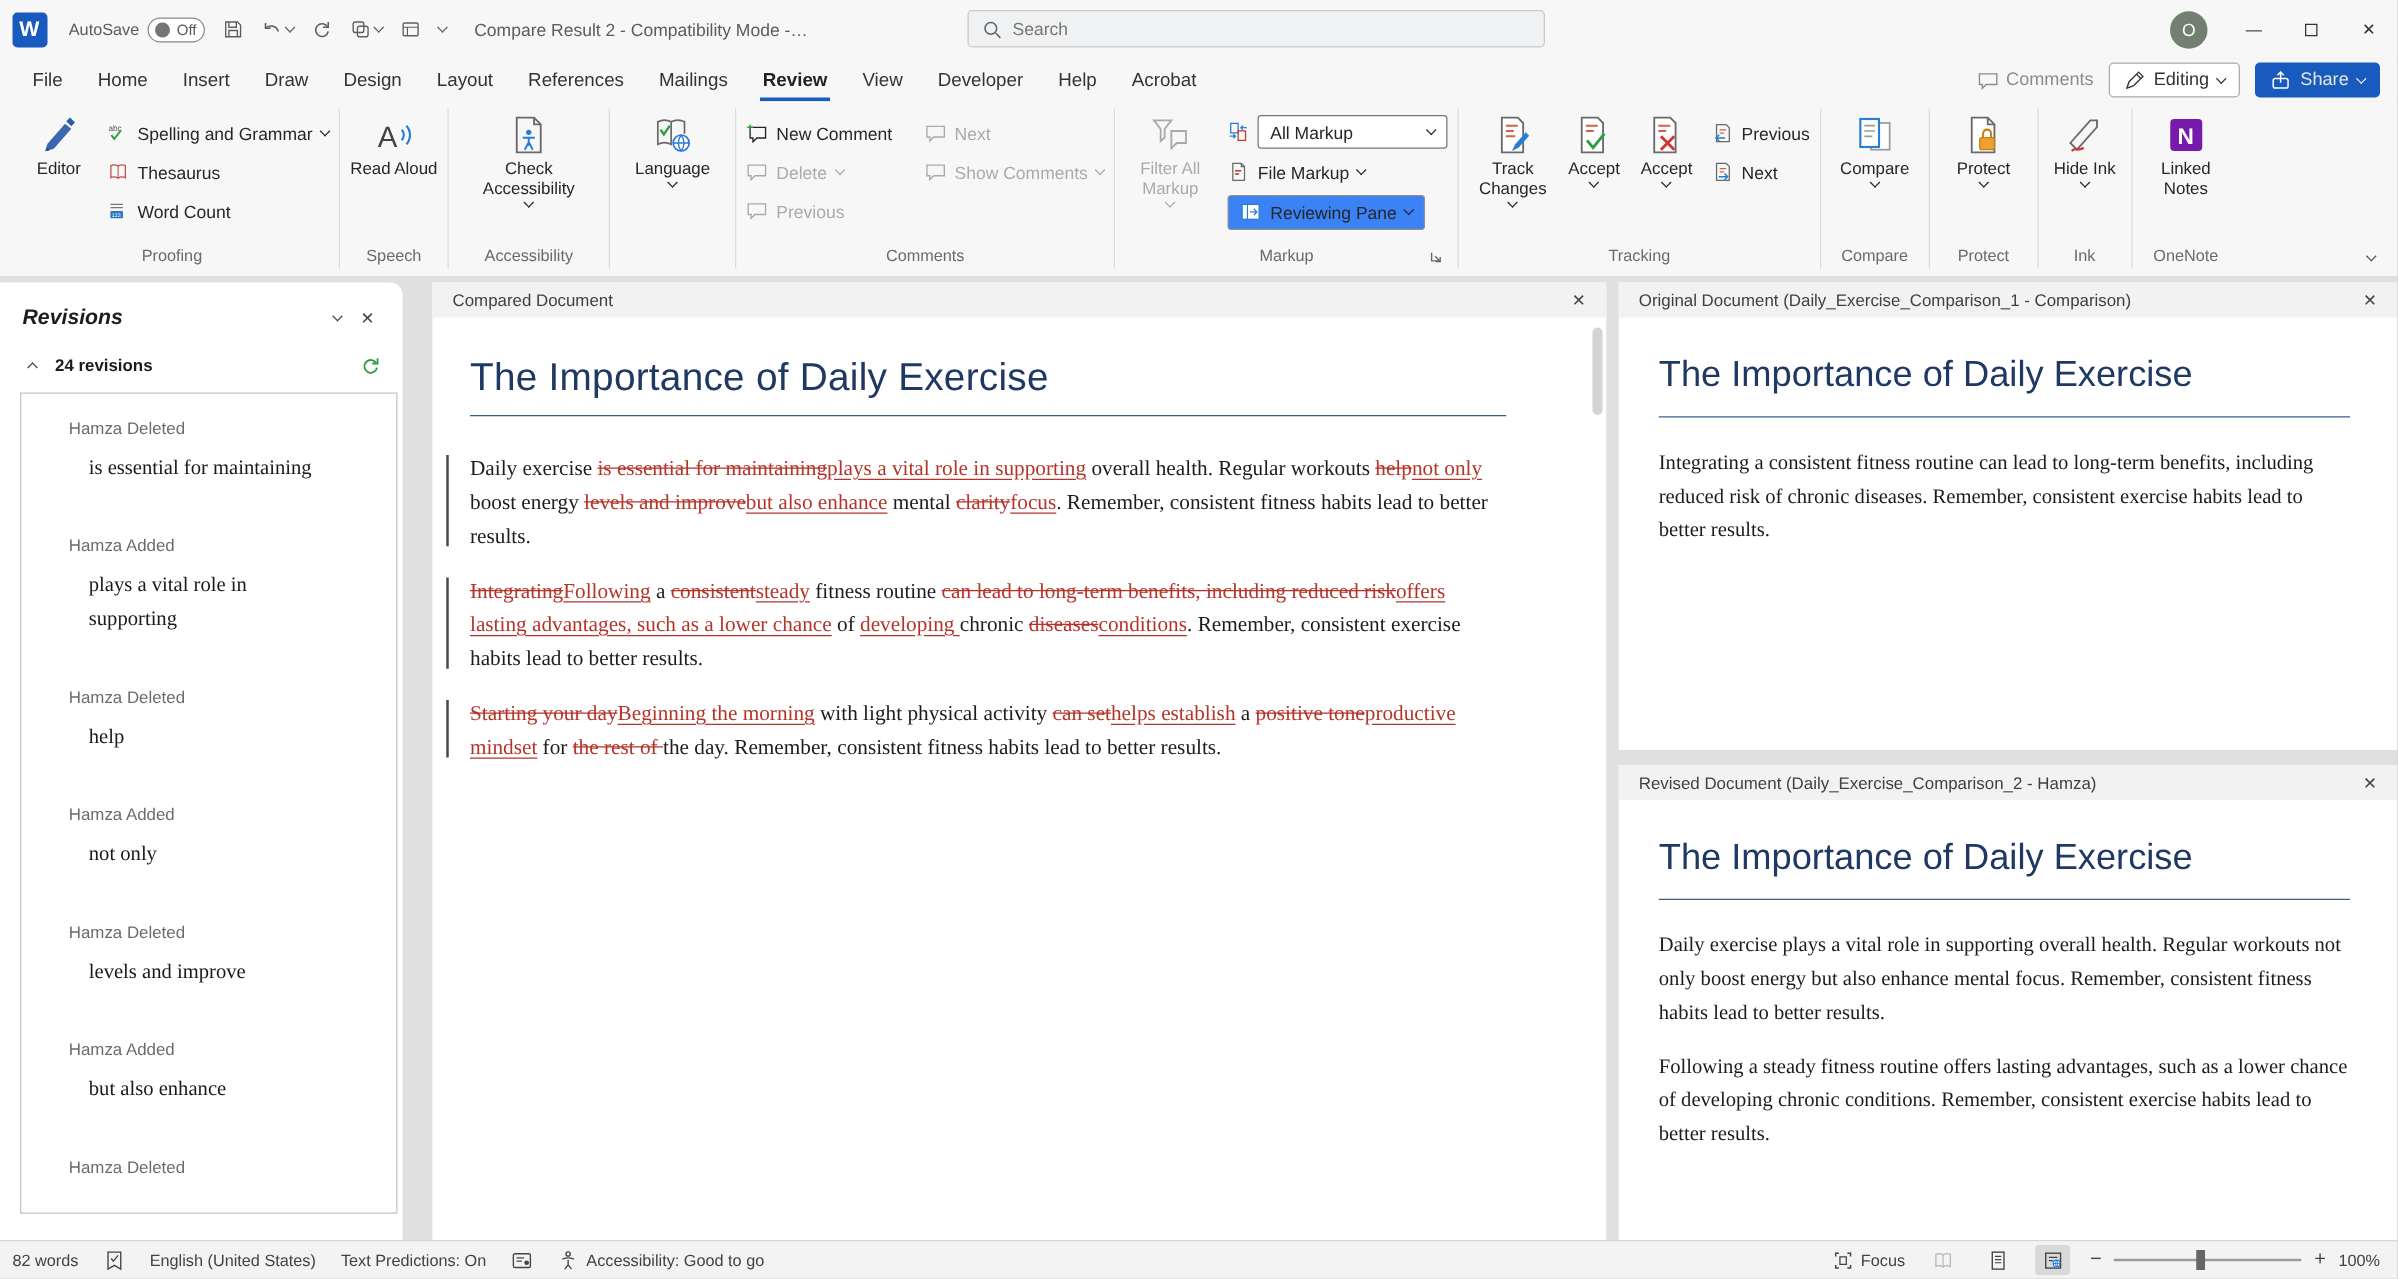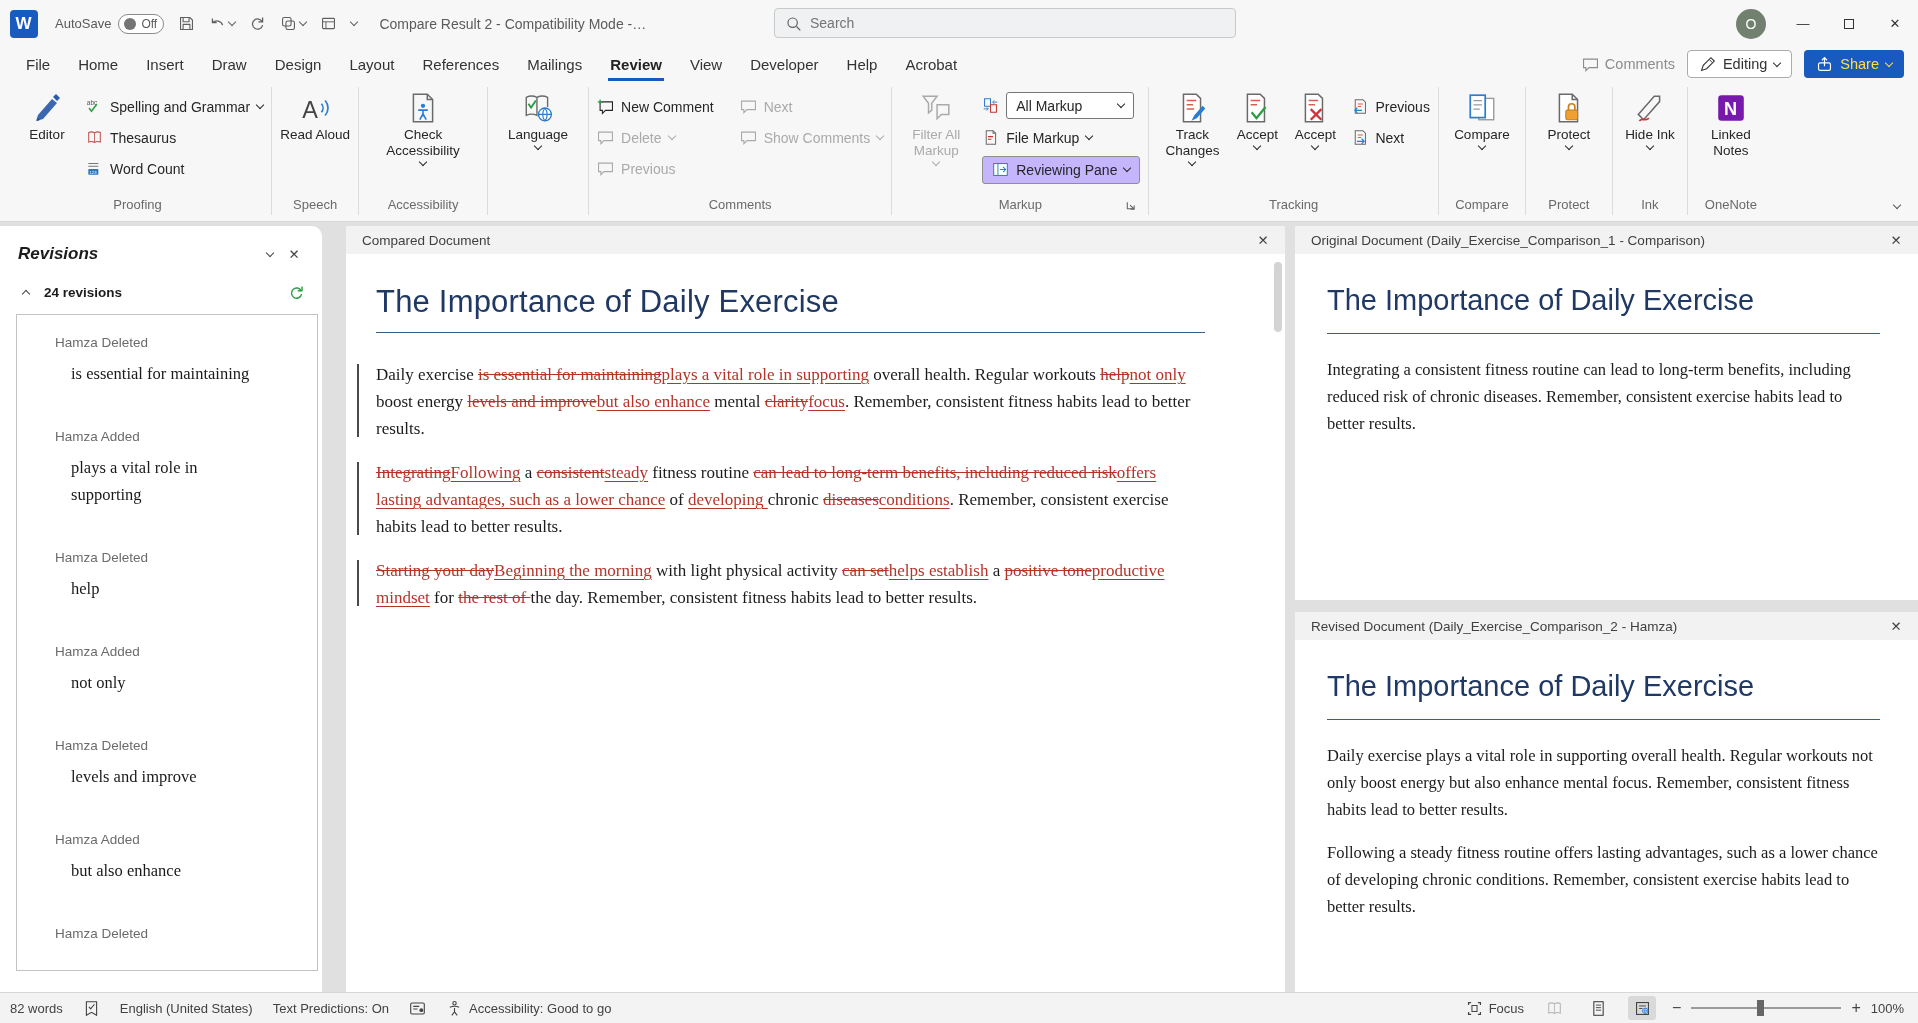--- a/index.html
+++ b/index.html
@@ -42,39 +42,39 @@
   .tabs { display:flex; align-items:flex-end; height:100%; margin-left:12px; }
   .tab { padding:0 14px; height:100%; display:flex; align-items:center; font-size:15px; color:#333;
          background:none; border:none; position:relative; }
   .tab.active { font-weight:bold; color:#222; }
   .tab.active::after { content:''; position:absolute; left:12px; right:12px; bottom:0; height:3px; background:#185abd; }
   .menu-right { margin-left:auto; display:flex; align-items:center; gap:12px; padding-right:14px; }
   .comments-btn { display:flex; align-items:center; gap:6px; color:#8c8c8c; font-size:14.5px; background:none; border:none; }
   .editing-btn { display:flex; align-items:center; gap:7px; height:28px; padding:0 11px; border:1px solid #ababab;
                  border-radius:4px; background:#fff; font-size:14.5px; color:#333; }
   .share-btn { display:flex; align-items:center; gap:7px; height:28px; padding:0 12px; border:none;
-               border-radius:4px; background:#185abd; color:#fde047; font-size:14.5px; }
+               border-radius:4px; background:#185abd; color:#e5e5e5; font-size:14.5px; }
 
   
   .ribbon { height:141px; background:#f7f7f7; border-bottom:1px solid #d5d5d5; display:flex; position:relative; padding-left:4px; }
   .rgroup { display:flex; flex-direction:column; position:relative; padding:0 8px; }
   .rg-content { height:114px; display:flex; padding-top:8px; gap:4px; }
   .rg-label { height:24px; text-align:center; font-size:13px; color:#6a6a6a; padding-top:2px; }
   .vsep { width:1px; background:#dcdcdc; margin:6px 0; }
   .bigbtn { display:flex; flex-direction:column; align-items:center; width:70px; padding-top:3px;
             background:none; border:none; color:#262626; gap:3px; }
   .bigbtn .blabel { font-size:13.5px; line-height:16px; text-align:center; }
   .vstack { display:flex; flex-direction:column; justify-content:flex-start; padding-top:2px; }
   .smallrow { display:flex; align-items:center; gap:7px; height:31px; font-size:14px; background:none;
               border:none; color:#262626; white-space:nowrap; }
   .disabled { color:#aaa; }
-  .combo { display:flex; align-items:center; justify-content:space-between; width:128px; height:27px;
+  .combo { display:flex; align-items:center; justify-content:space-between; width:152px; height:27px;
            border:1px solid #767676; border-radius:3px; background:#fff; padding:0 9px; font-size:14px; }
   .rpbtn { display:flex; align-items:center; gap:7px; height:28px; border:1px solid #8f8f8f; border-radius:3px;
-           background:#c4b5fd; padding:0 9px; font-size:14px; }
+           background:#3b82f6; padding:0 9px; font-size:14px; }
   .launcher { position:absolute; right:6px; bottom:4px; }
   .launcher svg { width:11px; height:11px; }
   .collapse-chev { position:absolute; right:18px; bottom:10px; color:#555; background:none; border:none; }
 
   
   .workarea { height:770px; display:flex; background:#e0e0e0; padding-top:4px; }
 
   .revpane { width:322px; background:#fff; border-radius:0 10px 0 0; display:flex; flex-direction:column; }
   .revhead { display:flex; align-items:center; padding:16px 16px 0 18px; }
   .revhead .rtitle { font-size:17px; font-weight:bold; color:#1c1c1c; flex:1;font-style:italic; }

